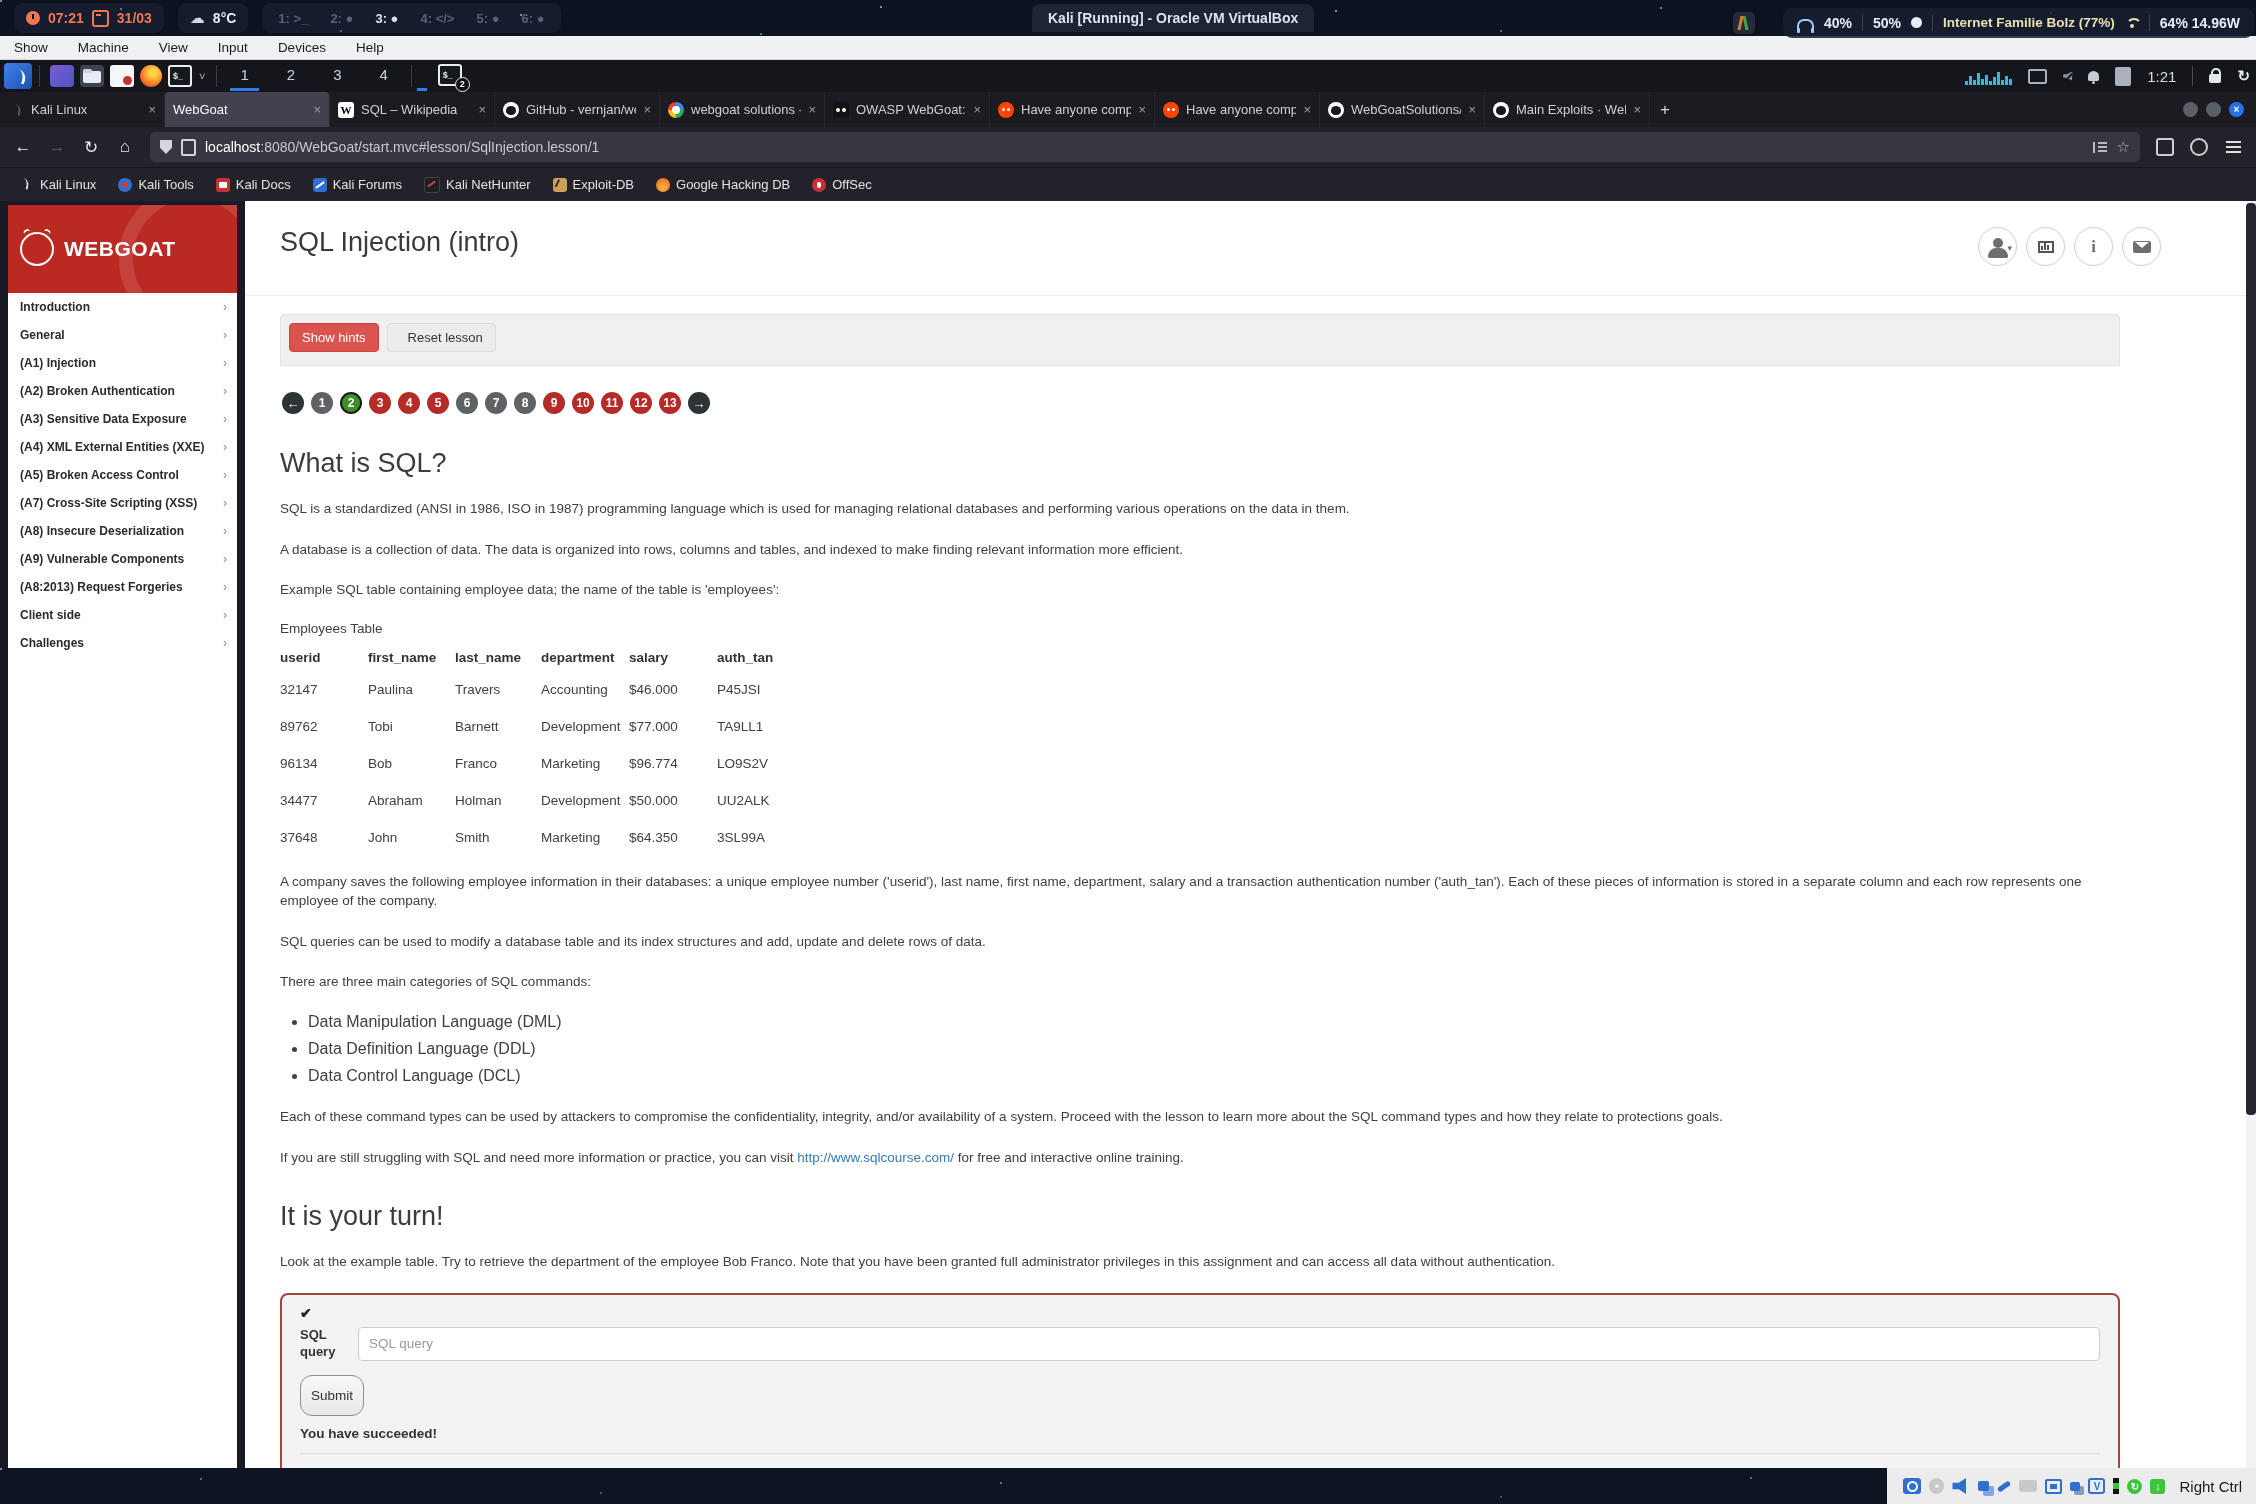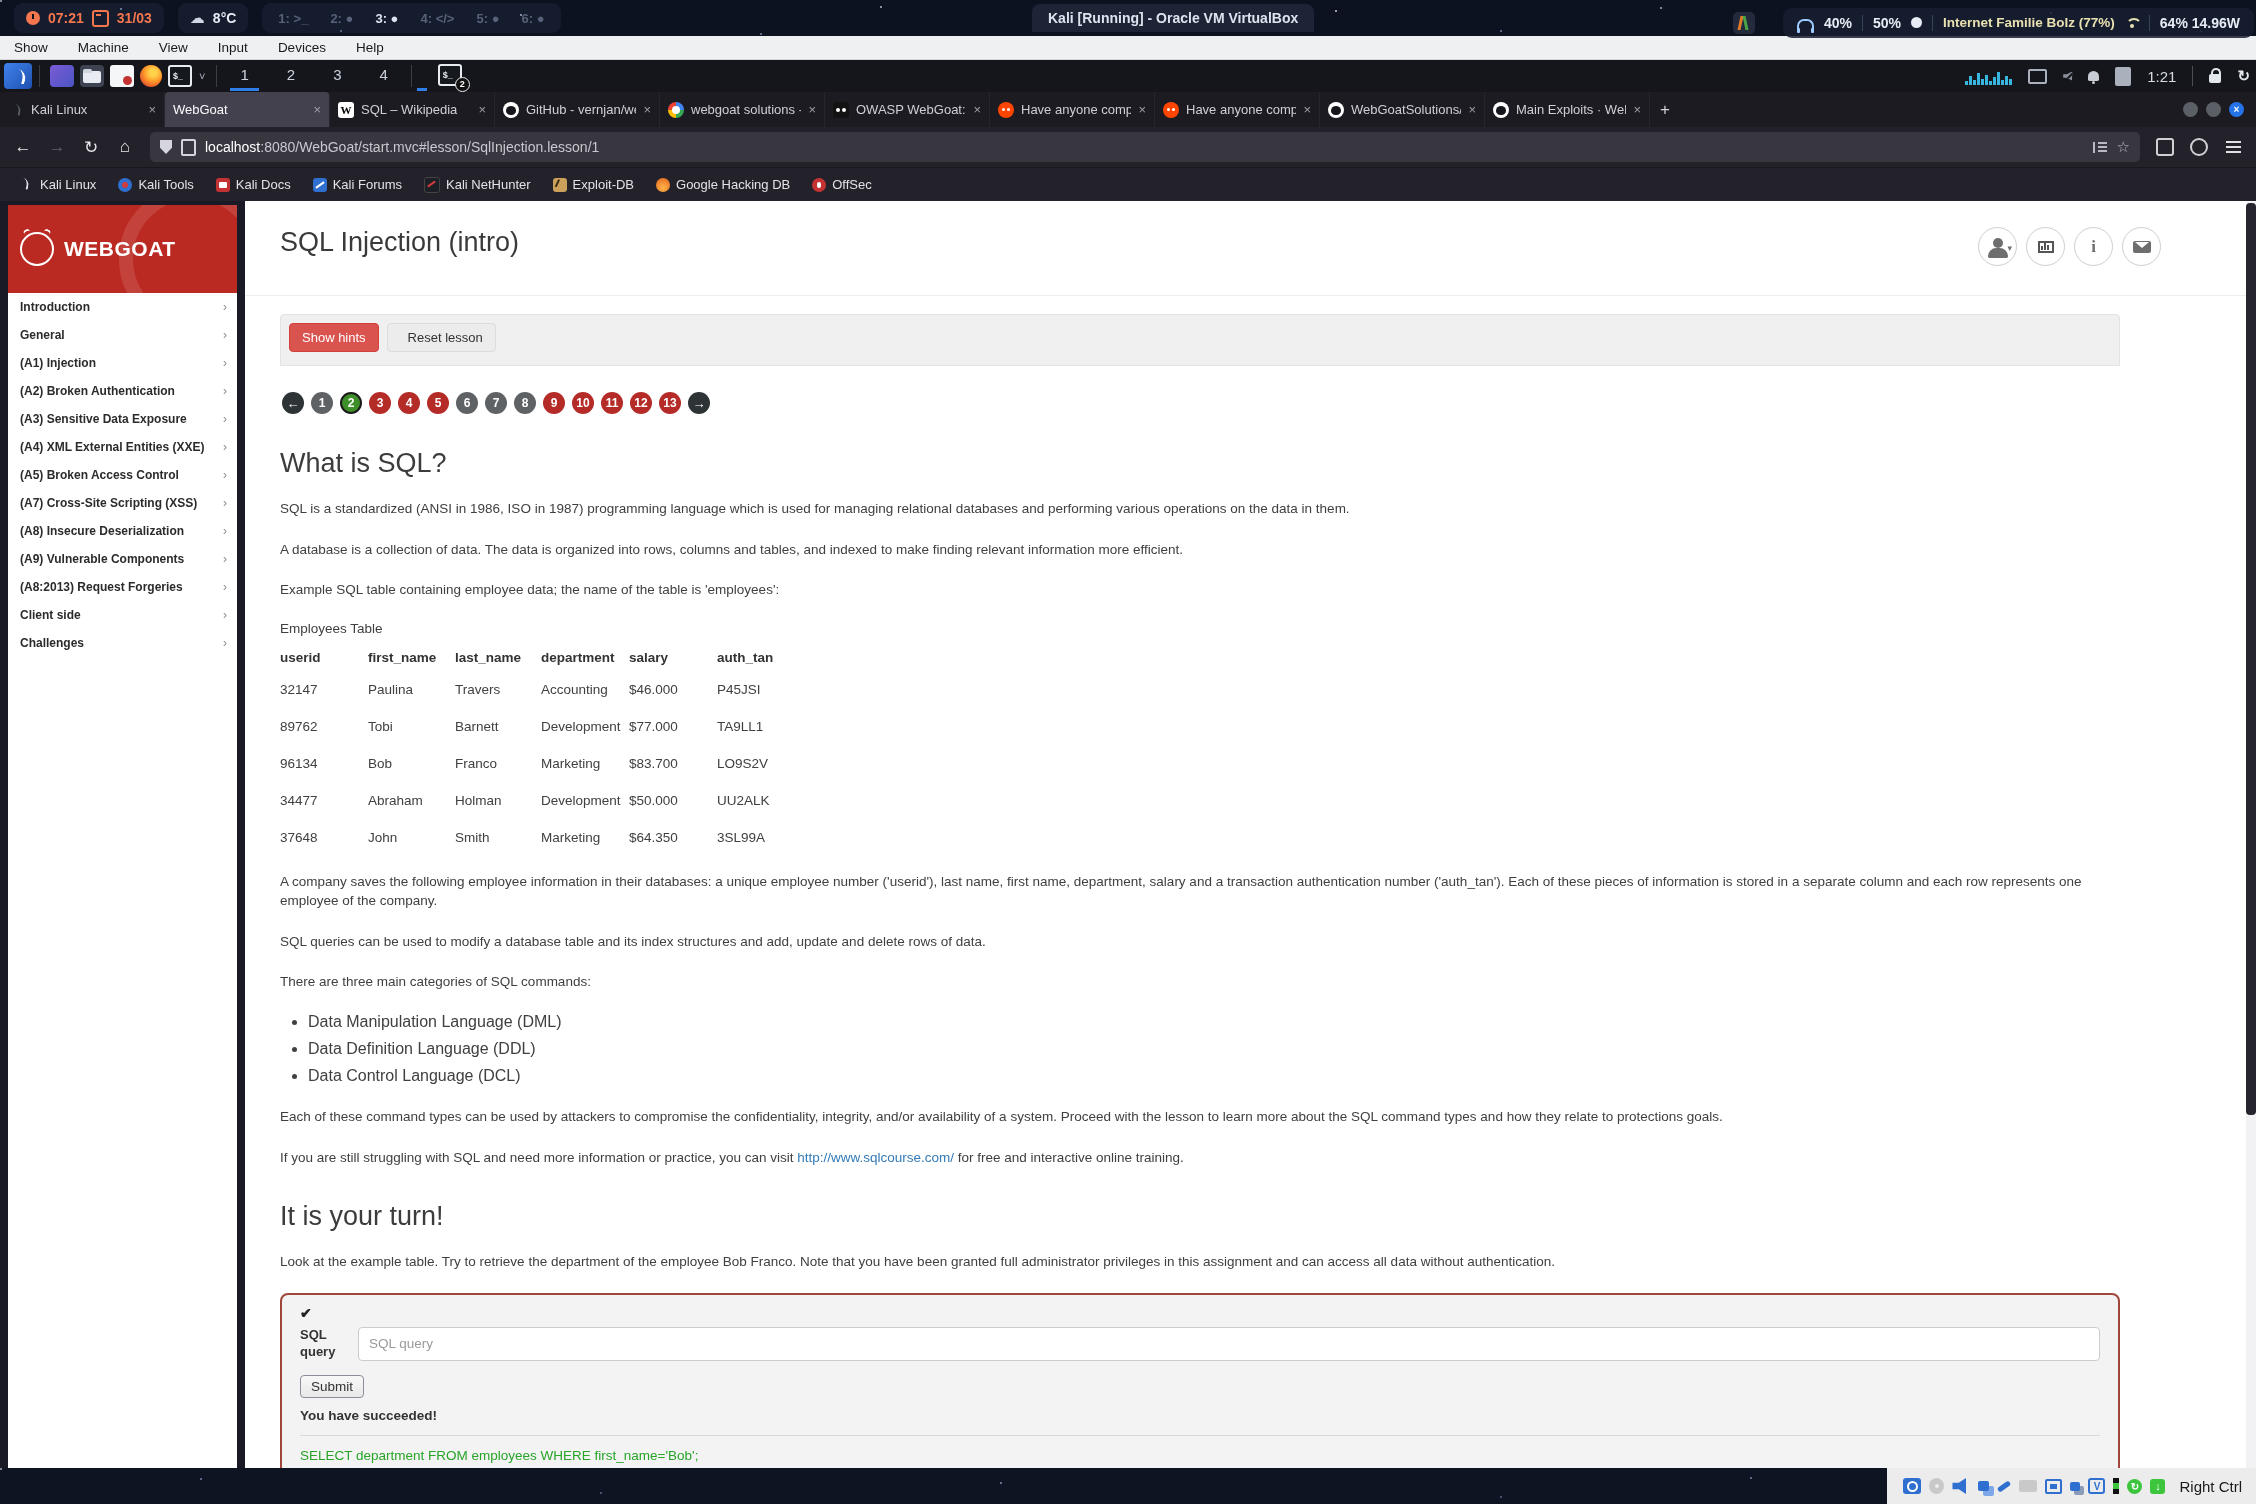--- a/index.html
+++ b/index.html
@@ -208,21 +208,21 @@
 
   .assignment{border:2px solid #a2453b;border-radius:8px;background:#f3f3f3;margin-top:16px;
      padding:8px 18px 16px;box-sizing:border-box;}
   .chk{color:#222;font-size:14px;font-weight:bold;margin:2px 0 6px;}
   .sqlrow{display:flex;align-items:center;gap:14px;}
   .sqlrow label{font-size:13px;font-weight:bold;color:#333;width:44px;line-height:1.3;}
   .sqlrow input{flex:1;height:32px;border:1px solid #ccc;border-radius:4px;padding:0 10px;font-size:13.5px;
      color:#333;background:#fff;outline:none;}
   .sqlrow input::placeholder{color:#9a9a9a;}
   .submit{margin:14px 0 10px;background:linear-gradient(#f8f8f8,#e8e8e8);border:1px solid #8c8c9a;
-     border-radius:4px;font-size:13.5px;color:#333;padding:3px 10px;}
+     border-radius:12px;font-size:13.5px;color:#333;padding:12px 10px;}
   .success{font-size:13.5px;font-weight:bold;color:#333;}
   .assignment hr{border:none;border-top:1px solid #d9d9d9;margin:12px 0;}
   .query{font-size:13.5px;color:#28a428;margin-bottom:14px;}
   .dept{font-size:13.5px;font-weight:bold;color:#222;margin-bottom:16px;}
 
   
   .statusbar{height:36px;flex:none;background:#0f1422;position:relative;display:flex;justify-content:flex-end;}
   .statusbar .stars i{box-shadow:200px 10px #8fa0c5,600px 24px #6d7da1,1000px 14px #9fb2d8,1500px 28px #6d7da1,1750px 9px #8fa0c5;}
   .st-panel{background:#ececec;height:100%;display:flex;align-items:center;gap:8px;padding:0 14px 0 16px;}
   .sic{width:18px;height:16px;position:relative;flex:none;display:flex;align-items:center;justify-content:center;}
@@ -601,21 +601,21 @@
               <td>Barnett</td>
               <td>Development</td>
               <td>$77.000</td>
               <td>TA9LL1</td>
         </tr>
         <tr>
           <td>96134</td>
               <td>Bob</td>
               <td>Franco</td>
               <td>Marketing</td>
-              <td>$83.700</td>
+              <td>$96.774</td>
               <td>LO9S2V</td>
         </tr>
         <tr>
           <td>34477</td>
               <td>Abraham</td>
               <td>Holman</td>
               <td>Development</td>
               <td>$50.000</td>
               <td>UU2ALK</td>
         </tr>

